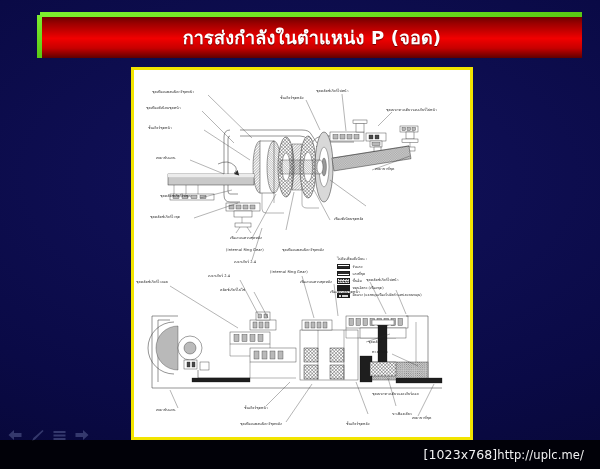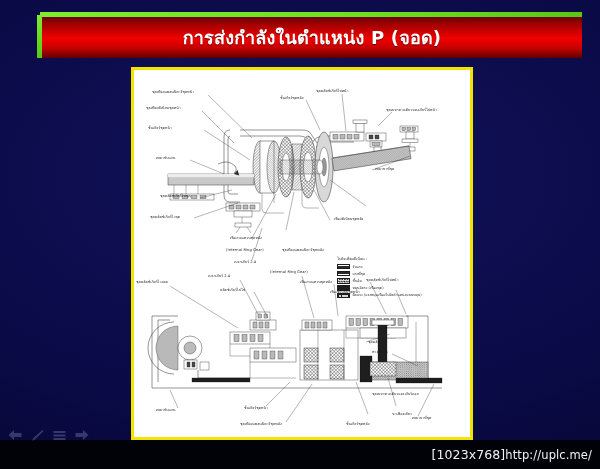--- a/index.html
+++ b/index.html
@@ -113,21 +113,21 @@
 
   
   #nav{
     position:absolute; left:8px; top:426px; width:76px; height:18px;
     display:flex; align-items:center; gap:9px;
   }
   .nav-ico{ opacity:.30; }
 
   
   #watermark{
-    position:absolute; right:8px; top:447px;
+    position:absolute; right:16px; top:447px;
     color:#f2f2f2;
     font-size:12.5px;
     font-family:"DejaVu Sans", sans-serif;
     letter-spacing:.1px;
     white-space:nowrap;
   }
   #wm-res{ font-weight:normal; }
   #wm-url{ font-size:11.5px; }
 </style>
 </head>

